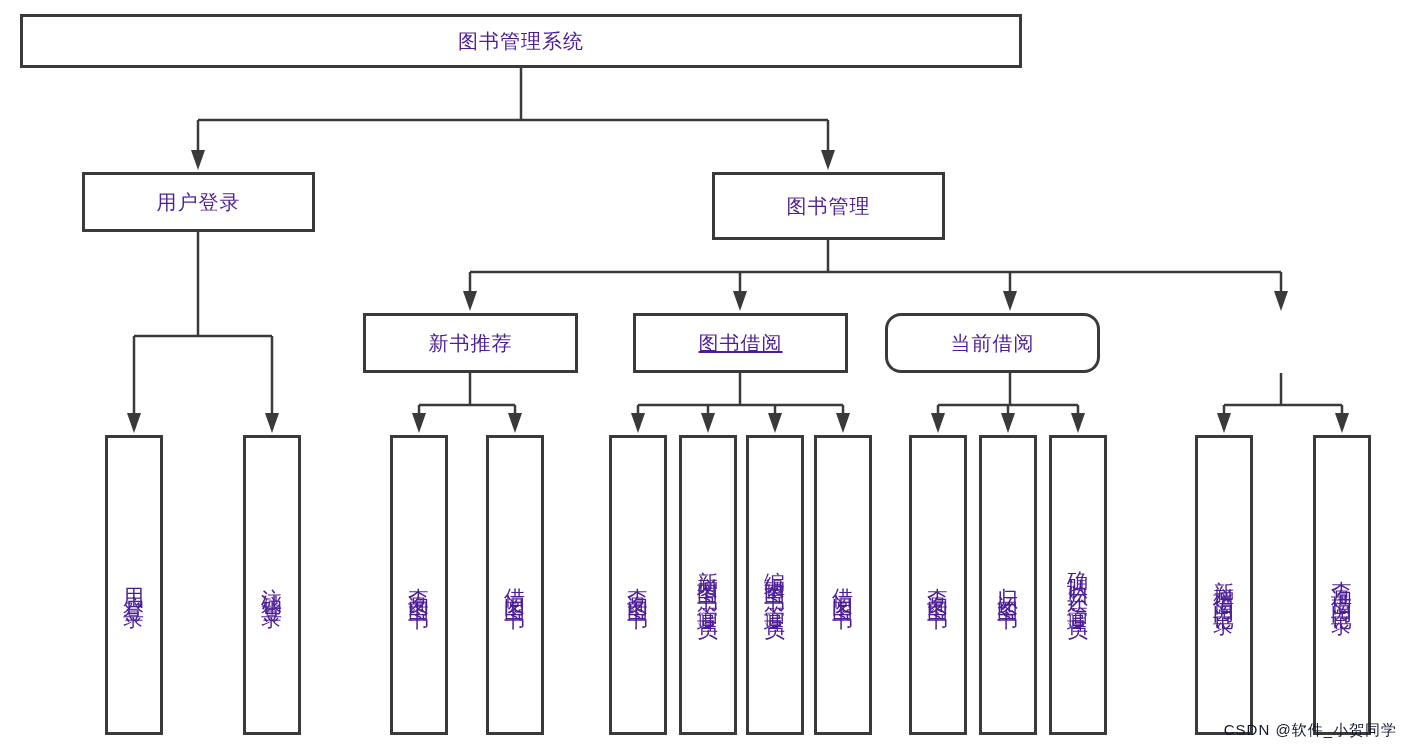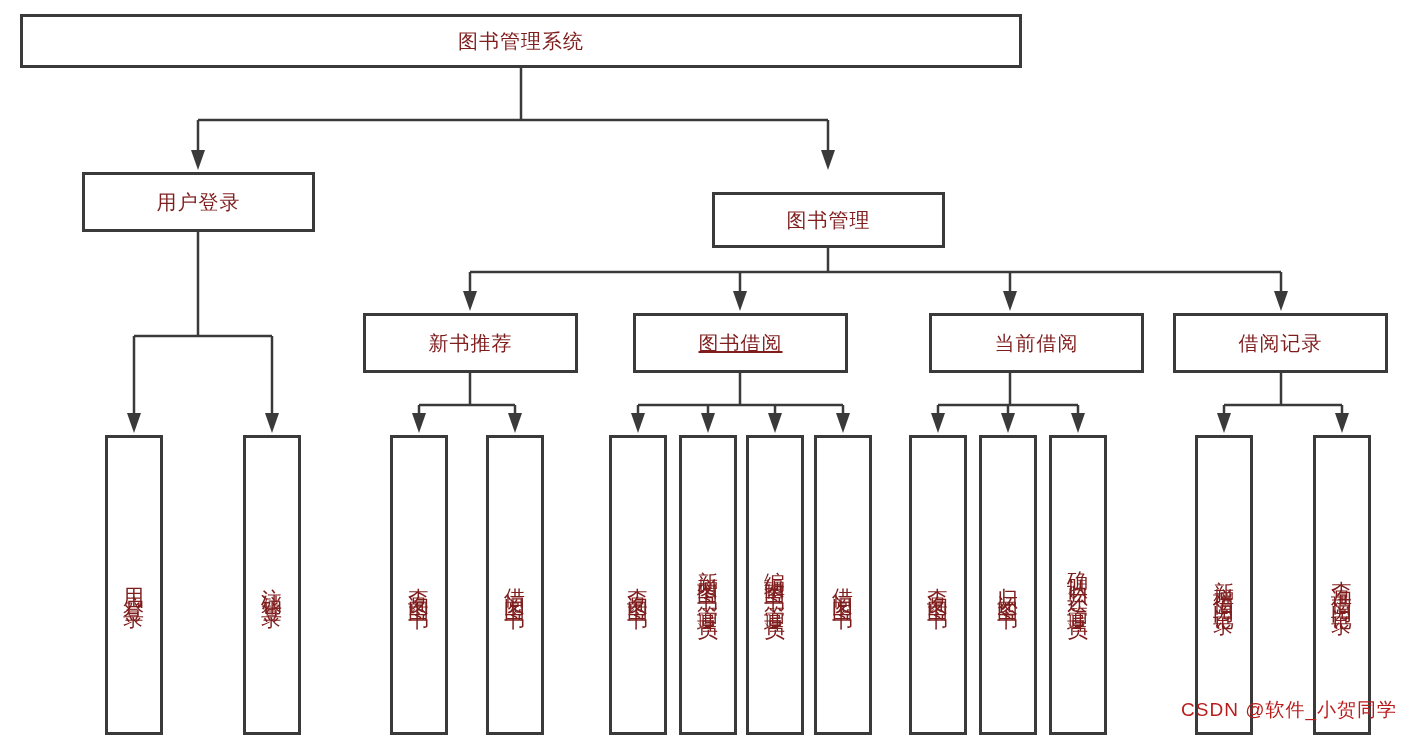--- a/index.html
+++ b/index.html
@@ -10,37 +10,37 @@
     font-family:"Liberation Sans","DejaVu Sans",sans-serif;
     overflow:hidden;
   }
   .connectors{position:absolute;left:0;top:0;width:1405px;height:747px;}
   .box{
     position:absolute;
     box-sizing:border-box;
     border:3px solid #3a3a3a;
     background:#ffffff;
     display:flex;align-items:center;justify-content:center;
-    color:#7f1d1d;
+    color:#4c1d95;
   }
   .hbox{font-size:20px;letter-spacing:1px;}
   .root{font-size:20px;}
   .vbox span{
     writing-mode:vertical-rl;
     text-orientation:mixed;
     font-size:21px;
     letter-spacing:7px;
     line-height:1;
     white-space:nowrap;
   }
   .watermark{
     position:absolute;
-    right:8px;bottom:24px;
-    font-size:19px;
-    color:#b91c1c;
+    right:8px;bottom:7px;
+    font-size:15px;
+    color:#0f172a;
     letter-spacing:1px;
     pointer-events:none;
   }
 </style>
 </head>
 <body>
 
 <div class="canvas">
 
   <svg class="connectors" viewBox="0 0 1405 747" xmlns="http://www.w3.org/2000/svg">
@@ -112,35 +112,32 @@
     </g>
   </svg>
 
   <div class="box hbox root" style="left:20px;top:14px;width:1002px;height:54px;">
     <span>图书管理系统</span>
   </div>
 
   <div class="box hbox" style="left:82px;top:172px;width:233px;height:60px;">
     <span>用户登录</span>
   </div>
-  <div class="box hbox" style="left:712px;top:172px;width:233px;height:56px;margin-top:20px;">
+  <div class="box hbox" style="left:712px;top:172px;width:233px;height:68px;">
     <span>图书管理</span>
   </div>
 
   <div class="box hbox" style="left:363px;top:313px;width:215px;height:60px;align-items:center;">
     <span>新书推荐</span>
   </div>
   <div class="box hbox" style="left:633px;top:313px;width:215px;height:60px;text-decoration:underline;">
     <span>图书借阅</span>
   </div>
-  <div class="box hbox" style="left:929px;top:313px;width:215px;height:60px;">
+  <div class="box hbox" style="left:885px;top:313px;width:215px;height:60px;border-radius:16px;">
     <span>当前借阅</span>
-  </div>
-  <div class="box hbox" style="left:1173px;top:313px;width:215px;height:60px;">
-    <span>借阅记录</span>
   </div>
 
   <div class="box vbox" style="left:105px;top:435px;width:58px;height:300px;">
     <span>用户登录</span>
   </div>
   <div class="box vbox" style="left:243px;top:435px;width:58px;height:300px;">
     <span>注销登录</span>
   </div>
   <div class="box vbox" style="left:390px;top:435px;width:58px;height:300px;">
     <span>查询图书</span>

